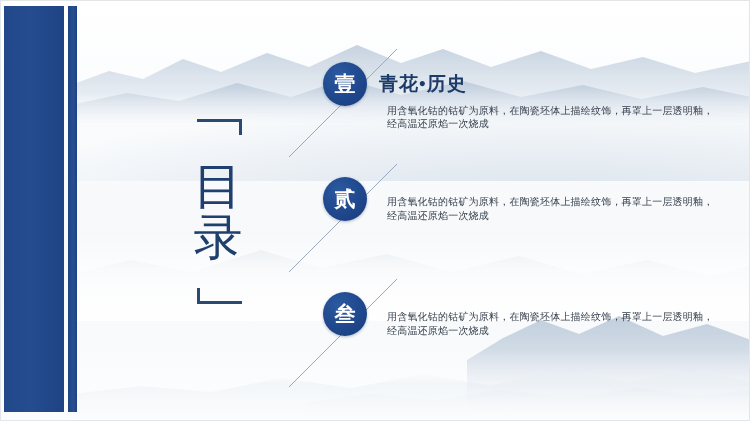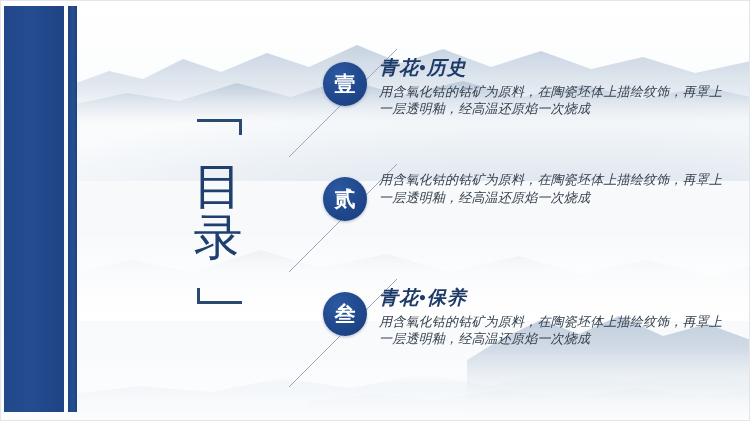--- a/index.html
+++ b/index.html
@@ -155,39 +155,38 @@
     color: #ffffff;
     font-family: "Liberation Serif", "DejaVu Serif", serif;
     font-size: 21px;
     font-weight: 700;
     line-height: 1;
   }
 
   .text {
     position: absolute;
     left: 78px;
-    top: 11px;
+    top: 27px;
     width: 345px;
-    font-style: italic;
   }
   .item-title {
     font-family: "Liberation Serif", "DejaVu Serif", serif;
     font-size: 19px;
     font-weight: 700;
     color: #1d3b68;
     letter-spacing: 1px;
     line-height: 1.25;
     margin: 0 0 3px 0;
   }
   .item-desc {
     font-family: "Liberation Serif", "DejaVu Serif", serif;
-    font-size: 13px;
+    font-size: 10px;
     line-height: 1.36;
     color: #36404d;
-    margin: 0;
+    margin: 8px;
     letter-spacing: .2px;
   }
 </style>
 </head>
 <body>
 
 <div class="slide">
 
   <div class="bg-base"></div>
   <div class="bg-sky"></div>
@@ -291,19 +290,18 @@
     <div class="item">
       <div class="diag">
         <svg viewBox="0 0 112 112">
             <line x1="2" y1="110" x2="110" y2="2" stroke="#9aa9bd" stroke-width="1"></line>
           </svg>
       </div>
       <div class="badge">
         <span>叁</span>
       </div>
       <div class="text">
-        <p class="item-title">青花•保养</p>
         <p class="item-desc">用含氧化钴的钴矿为原料，在陶瓷坯体上描绘纹饰，再罩上一层透明釉，经高温还原焰一次烧成</p>
       </div>
     </div>
 
   </div>
 </div>
 
 </body></html>

